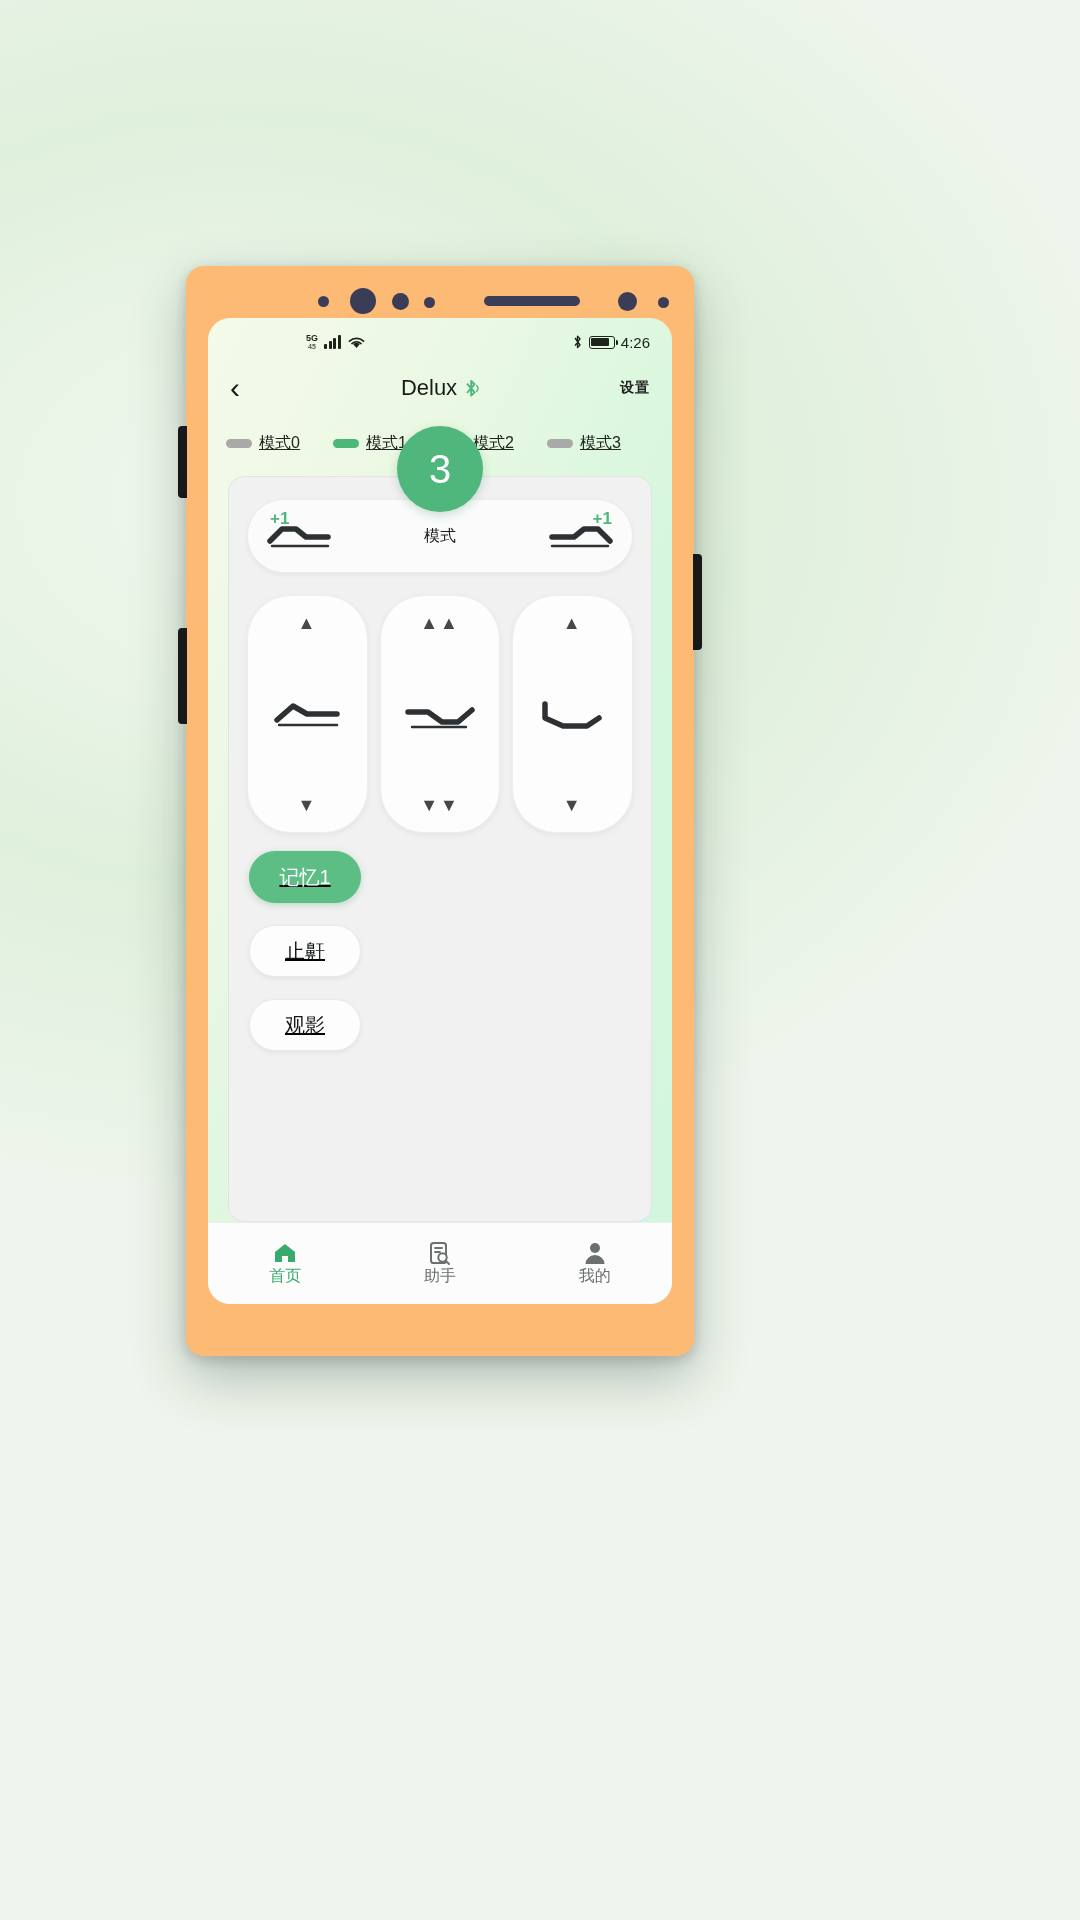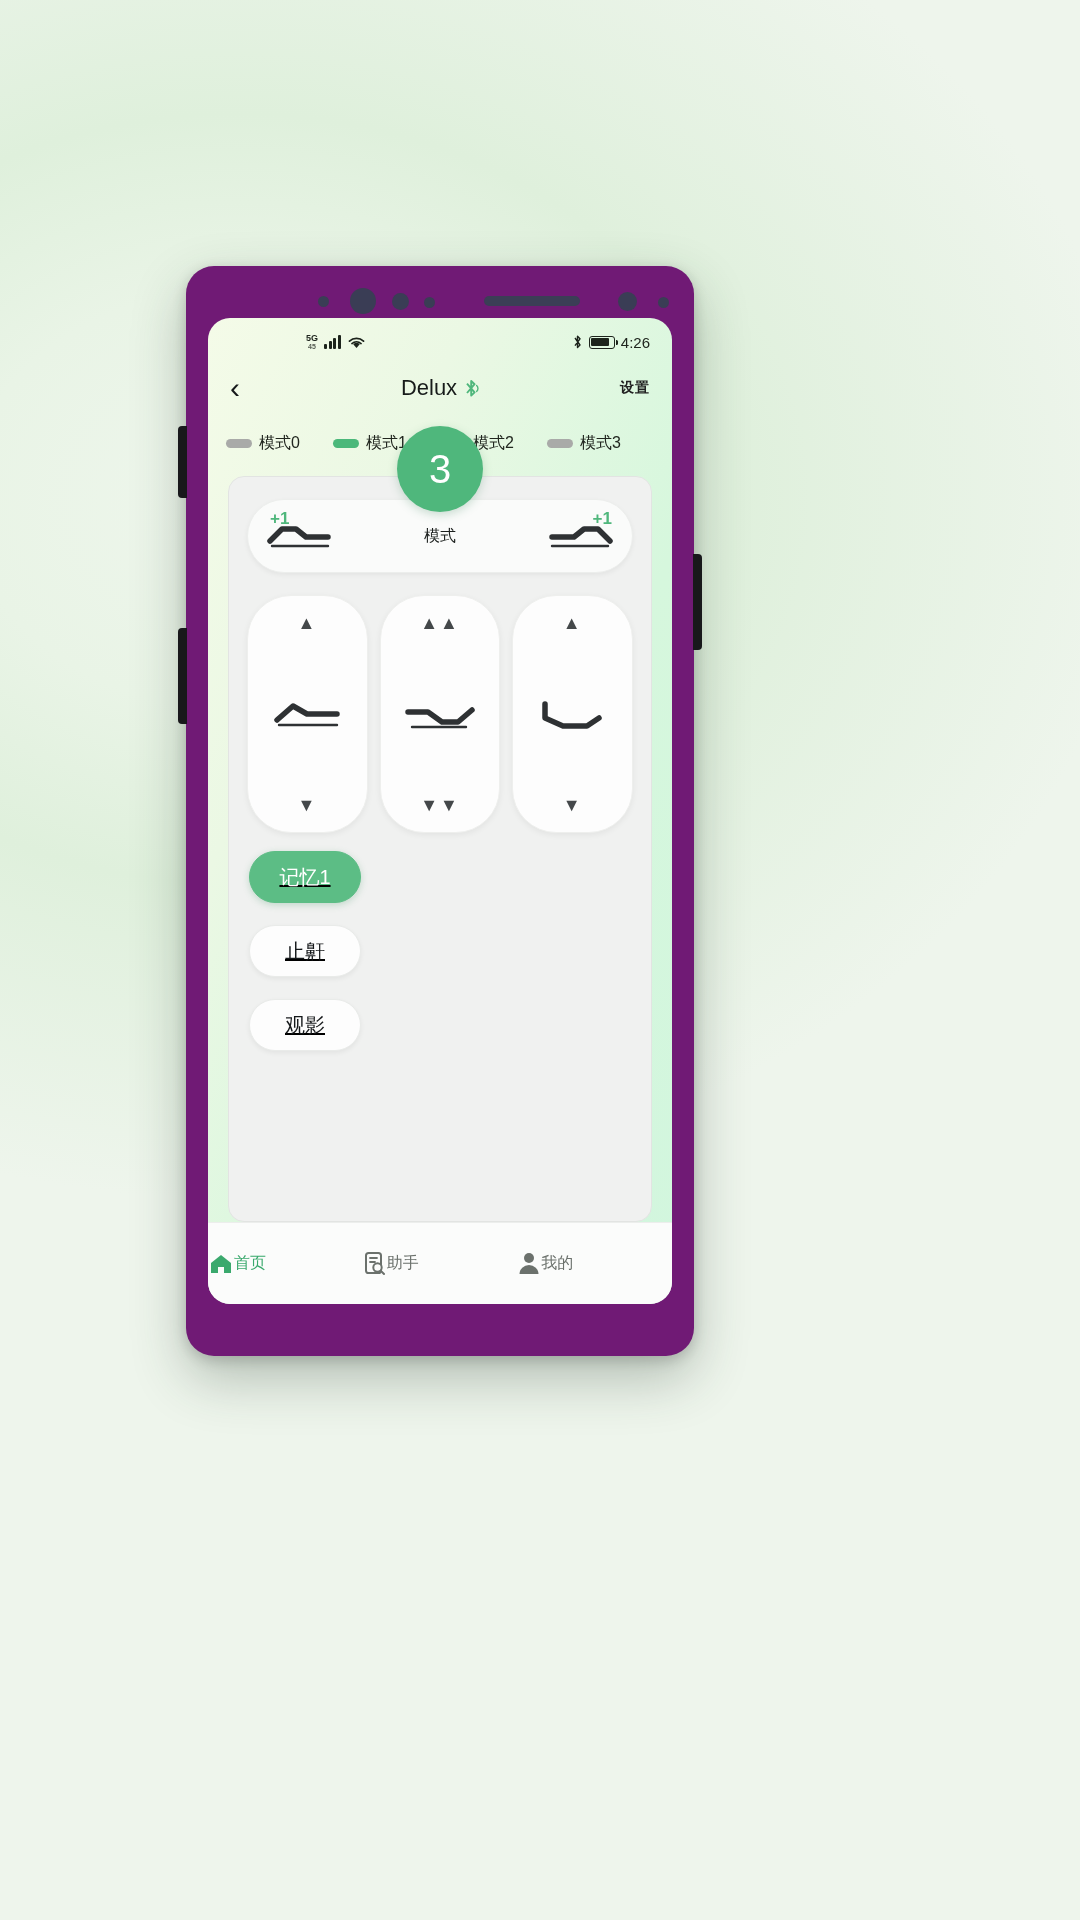--- a/index.html
+++ b/index.html
@@ -12,22 +12,22 @@
     background: radial-gradient(ellipse 900px 700px at 22% 26%, #eef6ec 0%, #e9f4e6 30%, #dff0dc 55%, #eef5ec 100%),
                 linear-gradient(160deg, #eef6ed 0%, #e3f1e0 45%, #edf5ec 100%);
     position: relative;
   }
 
   
   #phone {
     position: absolute;
     left: 186px; top: 266px;
     width: 508px; height: 1090px;
-    background: #701a75;
-    border-radius: 28px;
+    background: #fdba74;
+    border-radius: 18px;
     box-shadow: 0 22px 54px rgba(40,60,45,.30), 0 4px 14px rgba(0,0,0,.18);
   }
   
   .sidebtn { position: absolute; background: #18181b; border-radius: 4px; }
   #btn-left-1  { left: -8px; top: 160px; width: 9px; height: 72px; border-radius: 4px 0 0 4px;}
   #btn-left-2  { left: -8px; top: 362px; width: 9px; height: 96px; border-radius: 4px 0 0 4px;}
   #btn-right-1 { right: -8px; top: 288px; width: 9px; height: 96px; border-radius: 0 4px 4px 0;}
 
   
   #bezel-top { position: absolute; left: 0; top: 0; width: 100%; height: 58px; }
@@ -88,21 +88,21 @@
   }
   #settings-btn {
     margin-left: auto; font-size: 14px; color: #222; cursor: pointer; letter-spacing: 1px; font-weight: bold;
   }
 
   
   #moderow {
     flex: none; height: 54px; display: flex; align-items: center;
     padding: 0 18px; position: relative;
   }
-  .mode-item { flex: 1; display: flex; align-items: center; gap: 7px; font-size: 16px; color: #21261f; }
+  .mode-item { flex: 1; display: flex; align-items: center; gap: 7px; font-size: 16px; color: #21261f; text-decoration: underline; }
   .mode-pill { width: 26px; height: 9px; border-radius: 5px; background: #a9aaa8; flex: none; }
   .mode-item.active .mode-pill { background: #4bb87a; }
   #badge-3 {
     position: absolute; left: 50%; top: 10px; transform: translateX(-50%);
     width: 86px; height: 86px; border-radius: 50%;
     background: #4fb77c; color: #fff;
     display:flex; align-items:center; justify-content:center;
     font-size: 40px; font-weight: 400;
     box-shadow: 0 3px 10px rgba(60,130,90,.25);
     z-index: 12;
@@ -175,21 +175,21 @@
   #pcol-mid .pbtn:first-child { margin-top: 26px; }
 
   
   #bottomnav {
     flex: none; height: 82px;
     background: #fbfcfb;
     border-top: 1px solid #eceeec;
     display: flex; align-items: center;
   }
   .nav-item {
-    flex: 1; display: flex; flex-direction: row; align-items: center; 
+    flex: 1; display: flex; flex-direction: column; align-items: center; 
     font-size: 16px; color: #6b716c; cursor: pointer;
   }
   .nav-item.active { color: #3aa96d; }
   .nav-ico { height: 26px; display:flex; align-items:center; }
 </style>
 </head>
 <body>
 
 <div id="phone">
 

